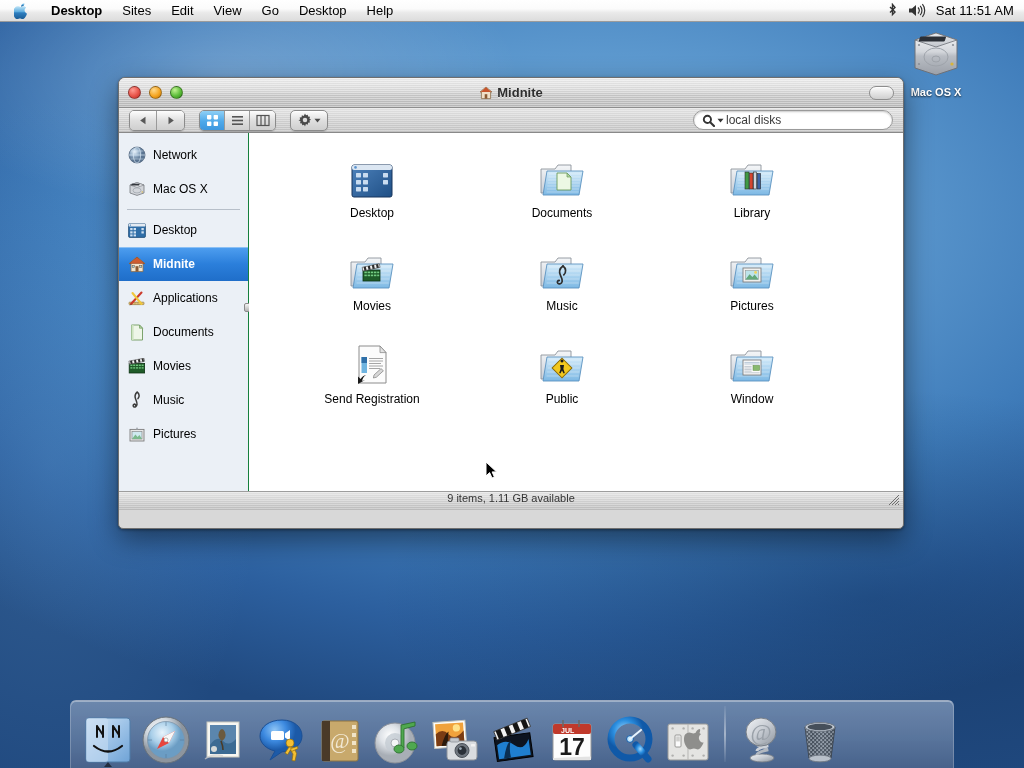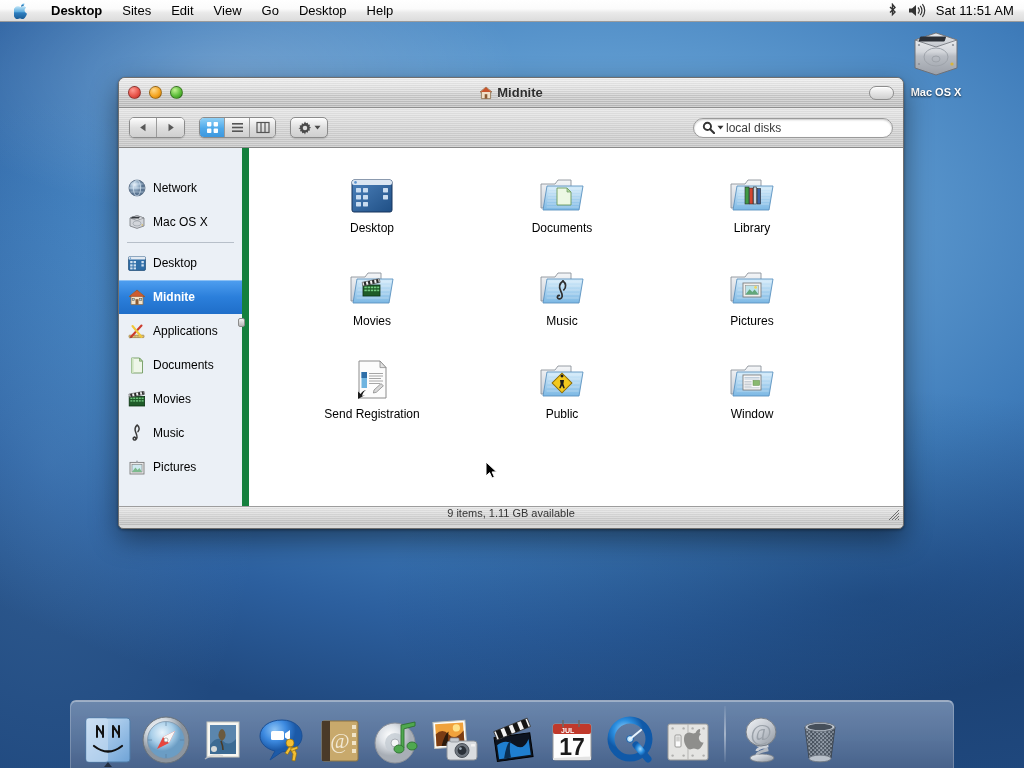--- a/index.html
+++ b/index.html
@@ -79,21 +79,21 @@
     display: flex; align-items: center; justify-content: center; gap: 4px;
     pointer-events: none;
   }
   .toolbar-toggle {
     position: absolute; right: 9px; width: 25px; height: 14px; border-radius: 8px;
     background: linear-gradient(180deg,#fbfbfb,#cfcfcf);
     border: 1px solid #8d8d8d; box-shadow: inset 0 1px 0 rgba(255,255,255,.9);
   }
 
   .toolbar {
-    height: 40px; display: flex; align-items: center; padding: 0 10px; gap: 14px;
+    height: 25px; display: flex; align-items: center; padding: 0 10px; gap: 14px;
     background-image:
       repeating-linear-gradient(180deg, rgba(255,255,255,.30) 0px, rgba(255,255,255,.30) 1px, rgba(0,0,0,.015) 1px, rgba(0,0,0,.015) 2px),
       linear-gradient(180deg,#e4e4e4 0%,#d2d2d2 50%,#c3c3c3 100%);
     border-bottom: 1px solid #898989;
   }
   .seg {
     display: flex; border: 1px solid #8b8b8b; border-radius: 5px; overflow: hidden;
     box-shadow: 0 1px 1px rgba(0,0,0,.15), inset 0 1px 0 rgba(255,255,255,.8);
     height: 21px;
   }
@@ -114,22 +114,22 @@
   .searchbox {
     margin-left: auto; width: 200px; height: 20px; border-radius: 10px;
     background: #fff; border: 1px solid #9a9a9a;
     box-shadow: inset 0 1px 2px rgba(0,0,0,.22);
     display: flex; align-items: center; padding: 0 8px; gap: 2px;
   }
   .search-text { font-size: 12px; color: #3b3b3b; }
 
   .body-row { display: flex; height: 358px; background: #fff; }
   .sidebar {
-    width: 130px; background: #ebf0f6; border-right: 7px solid #15803d;
-    padding-top: 23px; font-size: 12px; color: #000; position: relative;
+    width: 130px; background: #ebf0f6; border-right: 1px solid #15803d;
+    padding-top: 5px; font-size: 12px; color: #000; position: relative;
   }
   .sb-item {
     height: 34px; display: flex; align-items: center; gap: 7px; padding-left: 9px;
     cursor: default;
   }
   .sb-item.selected {
     background: linear-gradient(180deg,#4f9ff0 0%,#2b7fdb 50%,#1f6ec9 100%);
     color: #fff; font-weight: bold;
     box-shadow: inset 0 1px 0 rgba(255,255,255,.35);
   }

